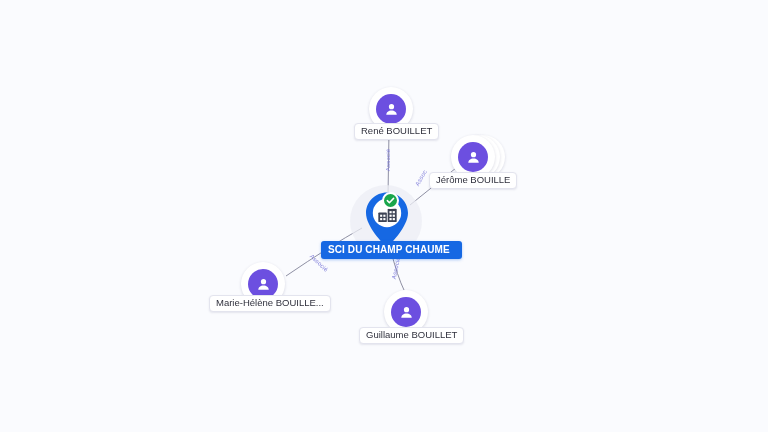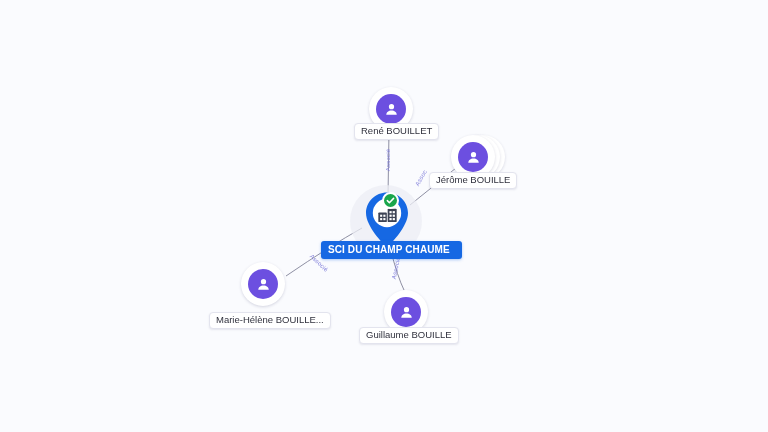--- a/index.html
+++ b/index.html
@@ -207,32 +207,32 @@
 
   <div class="person-node" style="left:241px; top:262px;">
     <div class="person-ring"></div>
     <div class="person-avatar">
       <svg width="17" height="17" viewBox="0 0 24 24" fill="#ffffff">
         <circle cx="12" cy="8" r="3.7"></circle>
         <path d="M4.6 19.5c0-4 3.3-6.2 7.4-6.2s7.4 2.2 7.4 6.2z"></path>
       </svg>
     </div>
   </div>
-  <div class="name-chip" style="left:209px; top:312px;">Marie-Hélène BOUILLE...</div>
+  <div class="name-chip" style="left:209px; top:295px;">Marie-Hélène BOUILLE...</div>
 
   <div class="person-node" style="left:384px; top:290px;">
     <div class="person-ring"></div>
     <div class="person-avatar">
       <svg width="17" height="17" viewBox="0 0 24 24" fill="#ffffff">
         <circle cx="12" cy="8" r="3.7"></circle>
         <path d="M4.6 19.5c0-4 3.3-6.2 7.4-6.2s7.4 2.2 7.4 6.2z"></path>
       </svg>
     </div>
   </div>
-  <div class="name-chip" style="left:359px; top:327px;">Guillaume BOUILLE</div>
+  <div class="name-chip" style="left:359px; top:327px;">Guillaume BOUILLET</div>
 
   <div id="company-node">
     <div class="company-halo"></div>
 
     <div class="company-pin">
       <svg width="46" height="58" viewBox="0 0 46 58">
         <path d="M23 1.5c-11.6 0-21 9.2-21 20.6 0 13.6 17.6 31 19.6 33.2a1.9 1.9 0 0 0 2.8 0C26.4 53.1 44 35.7 44 22.1 44 10.7 34.6 1.5 23 1.5z" fill="#1668e3"></path>
         <circle cx="23" cy="22" r="14.2" fill="#ffffff"></circle>
       </svg>
     </div>

